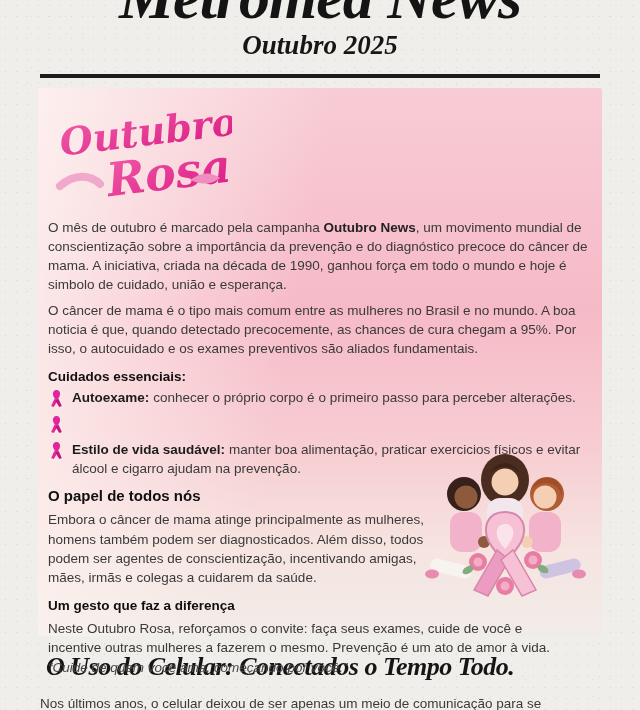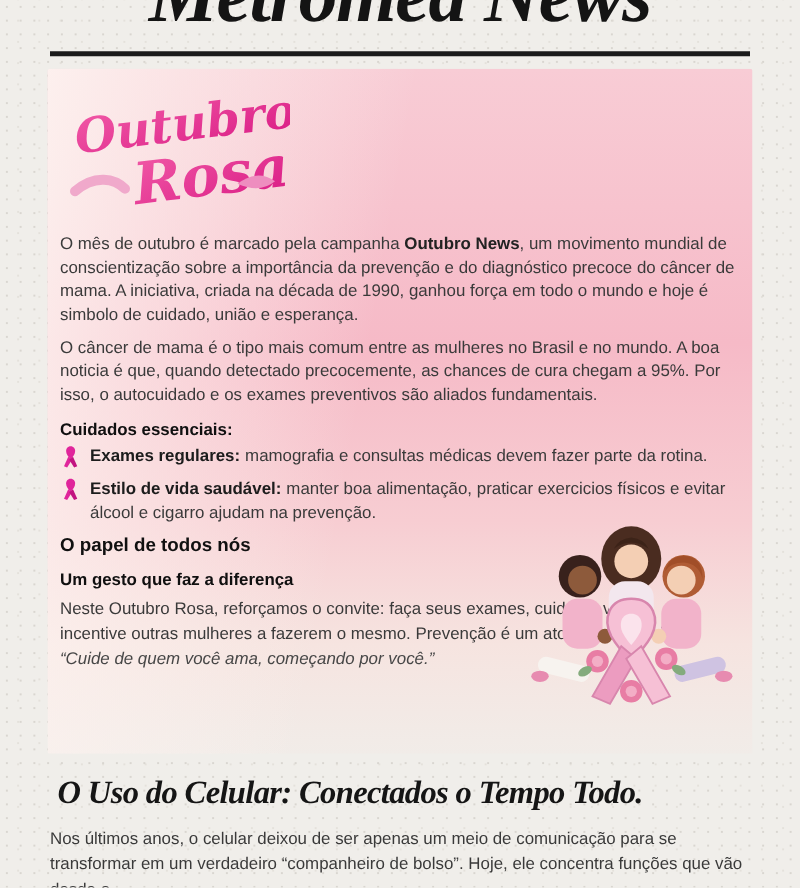--- a/index.html
+++ b/index.html
@@ -96,20 +96,21 @@
     max-width:565px;
   }
 </style>
 </head>
 <body>
 
 <div class="page">
 
   <header class="masthead">
     <h1>Metromed News</h1>
+    <div class="issue">Outubro 2025</div>
     <div class="rule"></div>
   </header>
 
   <section class="card">
 
     <div class="card-head">
       <svg class="logo" width="180" height="116" viewBox="0 0 180 116">
         <defs>
           <linearGradient id="lgPink" x1="0" y1="0" x2="1" y2="1">
             <stop offset="0" stop-color="#f25ca8"></stop>
@@ -130,33 +131,41 @@
     <p class="body">O câncer de mama é o tipo mais comum entre as mulheres no Brasil e no mundo. A boa noticia é que, quando detectado precocemente, as chances de cura chegam a 95%. Por isso, o autocuidado e os exames preventivos são aliados fundamentais.</p>
 
     <h4 class="sec">Cuidados essenciais:</h4>
     <ul class="bullets">
       <li>
         <svg class="ribbon" width="13" height="19" viewBox="0 0 13 19">
           <path d="M6.5 1 C4 1 2.9 3 2.9 4.7 C2.9 7.2 4.4 9.2 6.5 11.3 C8.6 9.2 10.1 7.2 10.1 4.7 C10.1 3 9 1 6.5 1 Z" fill="#e0259b"></path>
           <path d="M4.6 9.4 L1.2 17 L3.7 17.9 L7.6 11.8 Z" fill="#e0259b"></path>
           <path d="M8.4 9.4 L11.8 17 L9.3 17.9 L5.4 11.8 Z" fill="#c21380"></path>
         </svg>
-        <span><b>Exames regulares:</b><span>mamografia e consultas médicas devem fazer parte da rotina.</span></span>
+        <span><b>Autoexame:</b><span>conhecer o próprio corpo é o primeiro passo para perceber alterações.</span></span>
+      </li>
+      <li>
+        <svg class="ribbon" width="13" height="19" viewBox="0 0 13 19">
+          <path d="M6.5 1 C4 1 2.9 3 2.9 4.7 C2.9 7.2 4.4 9.2 6.5 11.3 C8.6 9.2 10.1 7.2 10.1 4.7 C10.1 3 9 1 6.5 1 Z" fill="#e0259b"></path>
+          <path d="M4.6 9.4 L1.2 17 L3.7 17.9 L7.6 11.8 Z" fill="#e0259b"></path>
+          <path d="M8.4 9.4 L11.8 17 L9.3 17.9 L5.4 11.8 Z" fill="#c21380"></path>
+        </svg>
       </li>
       <li>
         <svg class="ribbon" width="13" height="19" viewBox="0 0 13 19">
           <path d="M6.5 1 C4 1 2.9 3 2.9 4.7 C2.9 7.2 4.4 9.2 6.5 11.3 C8.6 9.2 10.1 7.2 10.1 4.7 C10.1 3 9 1 6.5 1 Z" fill="#e0259b"></path>
           <path d="M4.6 9.4 L1.2 17 L3.7 17.9 L7.6 11.8 Z" fill="#e0259b"></path>
           <path d="M8.4 9.4 L11.8 17 L9.3 17.9 L5.4 11.8 Z" fill="#c21380"></path>
         </svg>
         <span style="max-width:540px;"><b>Estilo de vida saudável:</b><span>manter boa alimentação, praticar exercicios físicos e evitar álcool e cigarro ajudam na prevenção.</span></span>
       </li>
     </ul>
 
     <h3 class="sec">O papel de todos nós</h3>
+    <p class="body narrow">Embora o câncer de mama atinge principalmente as mulheres, homens também podem ser diagnosticados. Além disso, todos podem ser agentes de conscientização, incentivando amigas, mães, irmãs e colegas a cuidarem da saúde.</p>
 
     <h4 class="sec">Um gesto que faz a diferença</h4>
     <p class="body wide">Neste Outubro Rosa, reforçamos o convite: faça seus exames, cuide de você e incentive outras mulheres a fazerem o mesmo. Prevenção é um ato de amor à vida.</p>
     <p class="quote">“Cuide de quem você ama, começando por você.”</p>
 
     <svg class="illo" width="178" height="150" viewBox="0 0 178 150">
 
       <ellipse cx="89" cy="30" rx="24" ry="26" fill="#4a2c20"></ellipse>
       <circle cx="89" cy="32" r="13.5" fill="#f4cfb4"></circle>
       <path d="M75 22 Q89 12 103 22 Q99 14 89 13 Q79 14 75 22 Z" fill="#3c2318"></path>

